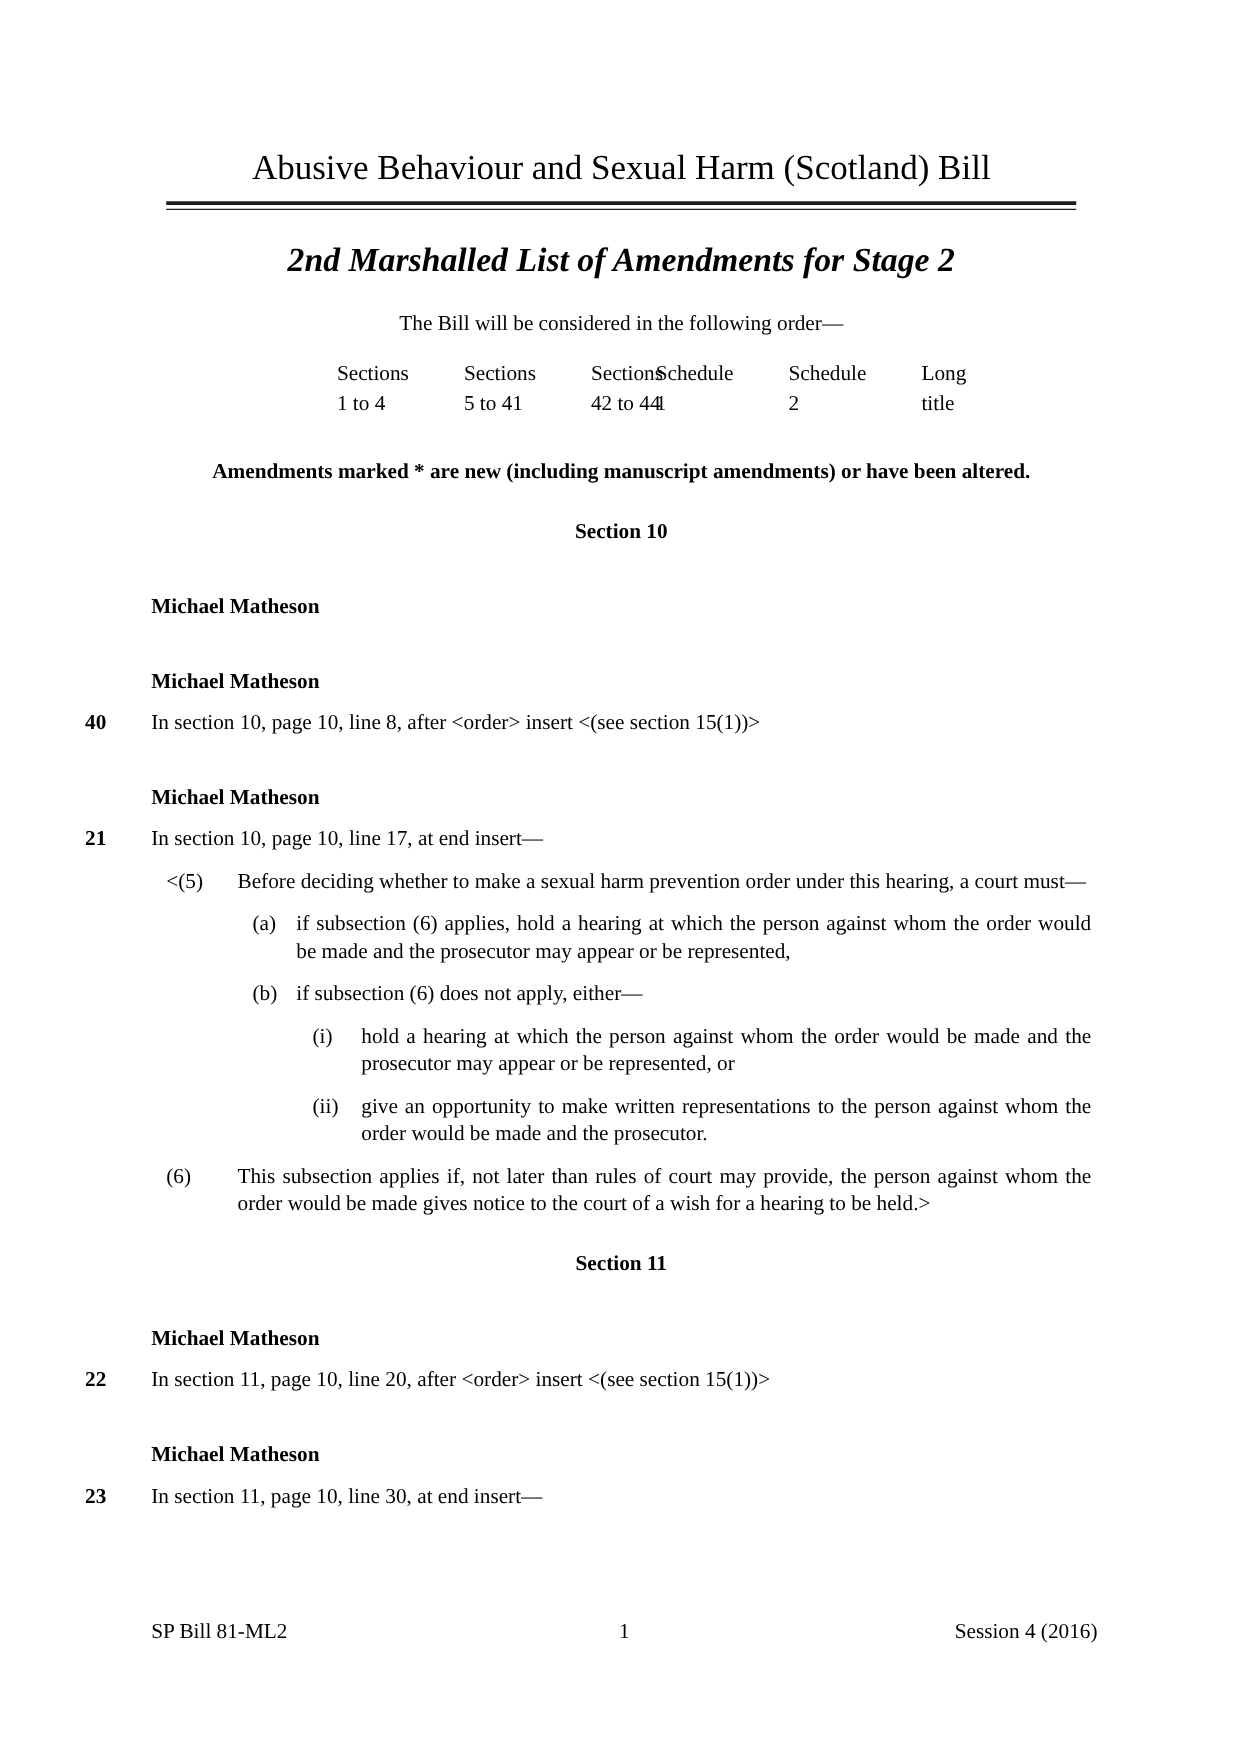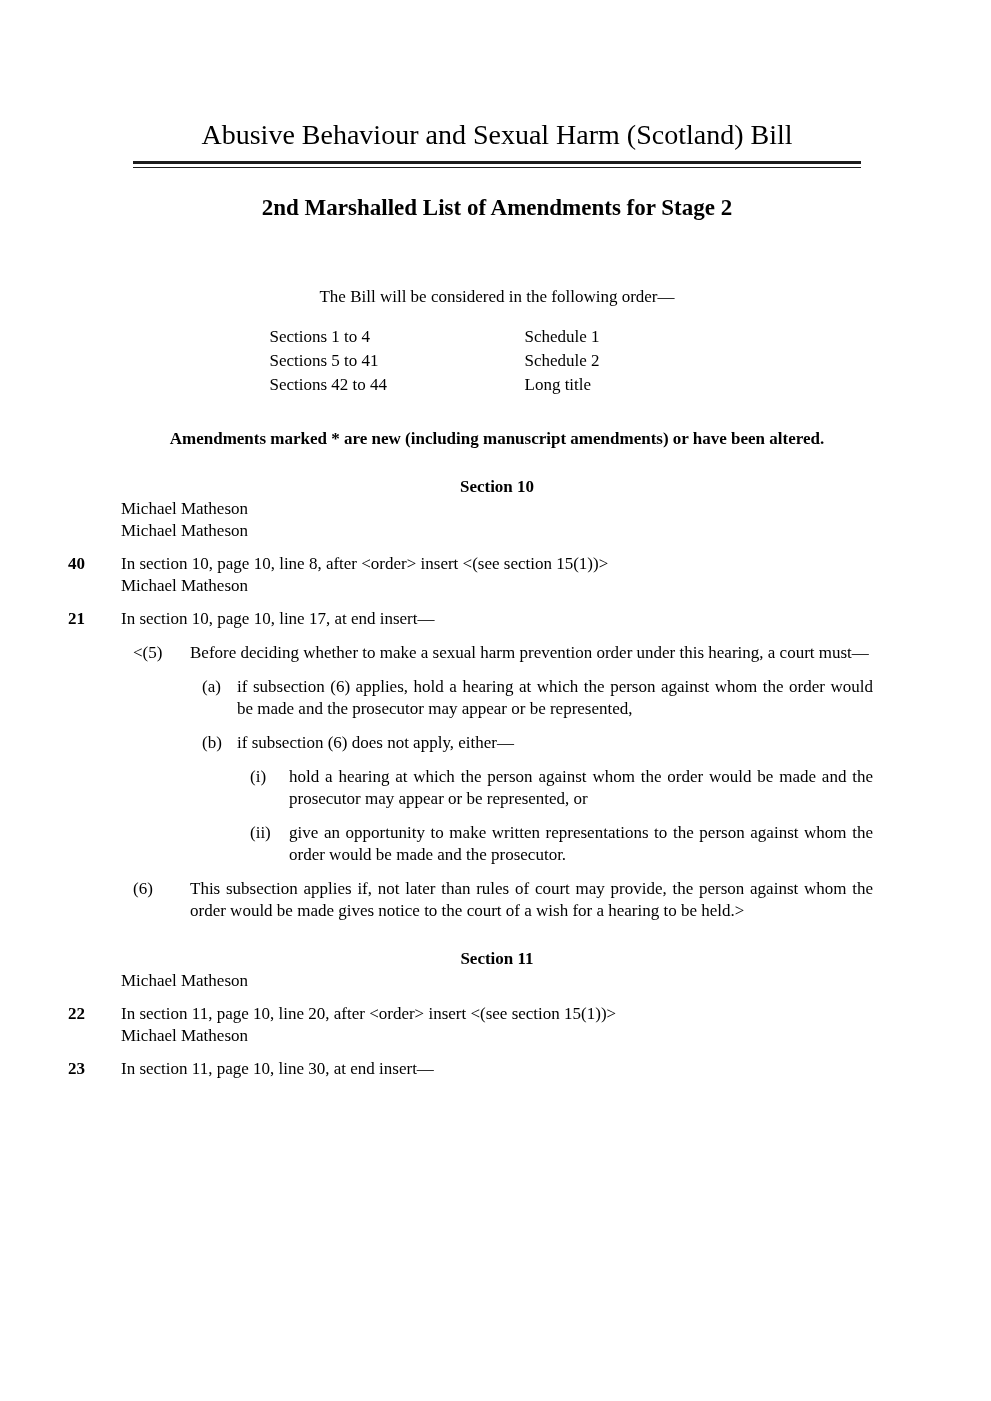--- a/index.html
+++ b/index.html
@@ -27,55 +27,58 @@
     line-height:34px;
   }
   .double-rule {
     margin:9px 12px 0 12px;
     height:7px;
     border-top:3px solid #1c1c1c;
     border-bottom:1.5px solid #1c1c1c;
   }
   .subtitle {
     margin-top:26px;
-    font-size:23px;
+    font-size:27px;
     font-weight:700;
     text-align:center;
     line-height:28px;
+    font-style:italic;
   }
   .order-intro {
-    margin-top:64px;
+    margin-top:26px;
     text-align:center;
   }
   .order-table {
     display:flex;
     justify-content:center;
     gap:55px;
     margin-top:17px;
   }
   .order-col {
     width:200px;
     display:flex;
-    flex-direction:column;
+    flex-direction:row;
     align-items:flex-start;
     line-height:24px;
+    gap:44px;
   }
   .note {
     margin-top:31px;
     text-align:center;
     font-weight:bold;
   }
   .section-heading {
     margin-top:26px;
     text-align:center;
     font-weight:700;
   }
   
   .sponsor {
-    font-weight:400;
+    margin-top:38px;
+    font-weight:700;
   }
   .amendment {
     position:relative;
     margin-top:11px;
   }
   .amdt-number {
     position:absolute;
     left:-53px;
     top:0;
     font-weight:700;
@@ -195,14 +198,19 @@
   </div>
 
   <div>
     <div class="sponsor">Michael Matheson</div>
     <div class="amendment">
       <span class="amdt-number">23</span>
       <div class="amdt-text">In section 11, page 10, line 30, at end insert—</div>
     </div>
   </div>
 
+  <footer class="page-footer">
+    <span class="f-left">SP Bill 81-ML2</span>
+    <span class="f-mid">1</span>
+    <span class="f-right">Session 4 (2016)</span>
+  </footer>
 
 </div>
 
 </body></html>

